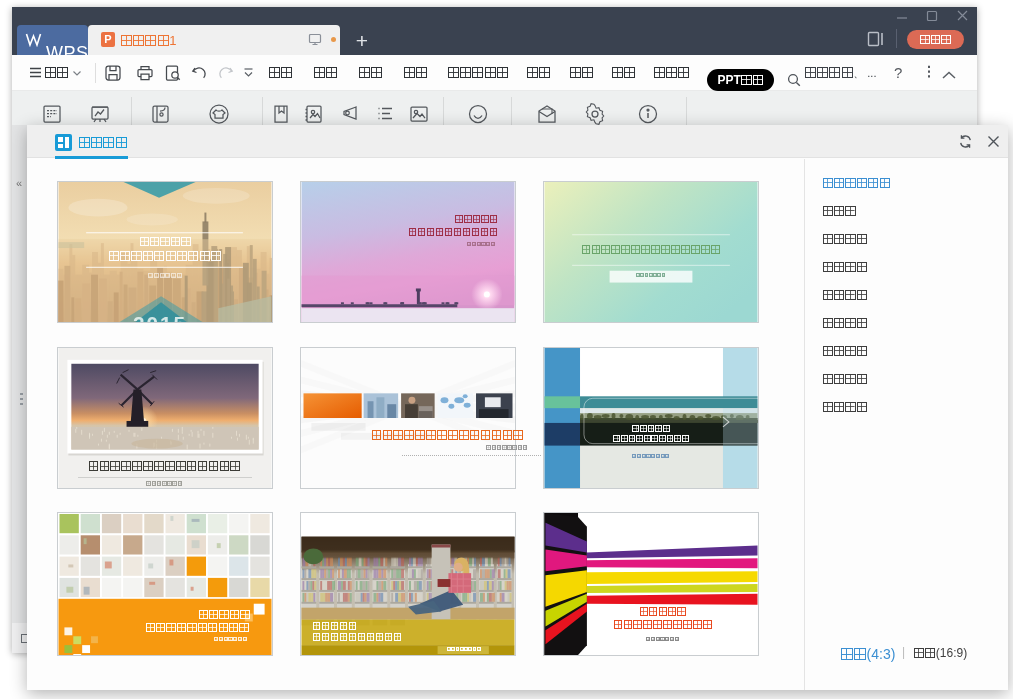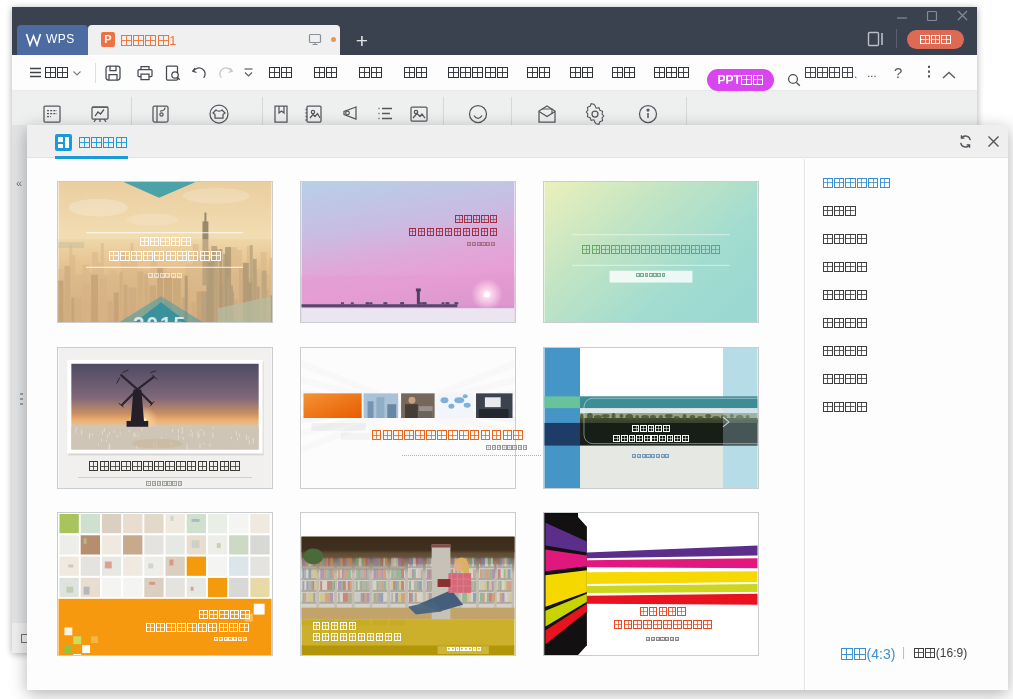--- a/index.html
+++ b/index.html
@@ -7,21 +7,21 @@
 i.h{display:inline-block;box-sizing:border-box;width:.84em;height:.84em;margin:0 .055em;border:.085em solid currentColor;vertical-align:-.07em;
 background-image:linear-gradient(currentColor,currentColor),linear-gradient(currentColor,currentColor);
 background-size:100% .07em,.07em 100%;background-position:center center;background-repeat:no-repeat}
 </style></head><body>
 <div class="ab" style="left:12px;top:7px;width:965px;height:646px;background:#fff;box-shadow:0 1px 7px rgba(0,0,0,.32)">
     <div class="ab" style="left:0;top:0;width:965px;height:48px;background:#3a4250">
       <div class="ab" style="left:5px;top:18px;width:71px;height:30px;background:#4c6ba0;border-radius:4px 4px 0 0;color:#fff">
         <svg class="ab" style="left:8px;top:7px" width="17" height="15" viewBox="0 0 17 15">
           <path d="M1.5 2 L5 13 L8.5 4 L12 13 L15.5 2" fill="none" stroke="#fff" stroke-width="1.6"></path>
         </svg>
-        <span class="ab" style="left:29px;top:7px;font-size:12px;letter-spacing:.5px">WPS</span>
+        <span class="ab" style="left:29px;top:18px;font-size:18px;letter-spacing:.5px">WPS</span>
       </div>
       <div class="ab" style="left:76px;top:18px;width:252px;height:30px;background:#f0f0f0;border-radius:4px 4px 0 0">
         <div class="ab" style="left:13px;top:7px;width:14px;height:15px;background:#ec7242;border-radius:2px;color:#fff;font-size:11px;font-weight:bold;text-align:center;line-height:15px">P</div>
         <span class="ab" style="left:32px;top:8px;font-size:13px;color:#ee7434"><i class="h"></i><i class="h"></i><i class="h"></i><i class="h"></i>1</span>
         <svg class="ab" style="left:220px;top:8px" width="14" height="13" viewBox="0 0 14 13">
           <rect x="1.5" y="1.5" width="11" height="8" rx="1" fill="none" stroke="#8a8f98" stroke-width="1.2"></rect>
           <path d="M7 9.5v2M4.5 11.5h5" stroke="#8a8f98" stroke-width="1.2"></path>
         </svg>
         <div class="ab" style="left:243px;top:12px;width:5px;height:5px;border-radius:50%;background:#e8984a"></div>
       </div>
@@ -80,21 +80,21 @@
     </div>
     <span class="ab" style="left:256px;top:58px;font-size:13px;color:#2e3236"><i class="h"></i><i class="h"></i></span>
     <span class="ab" style="left:301px;top:58px;font-size:13px;color:#2e3236"><i class="h"></i><i class="h"></i></span>
     <span class="ab" style="left:346px;top:58px;font-size:13px;color:#2e3236"><i class="h"></i><i class="h"></i></span>
     <span class="ab" style="left:391px;top:58px;font-size:13px;color:#2e3236"><i class="h"></i><i class="h"></i></span>
     <span class="ab" style="left:435px;top:58px;font-size:13px;color:#2e3236"><i class="h"></i><i class="h"></i><i class="h"></i><i class="h"></i><i class="h"></i></span>
     <span class="ab" style="left:514px;top:58px;font-size:13px;color:#2e3236"><i class="h"></i><i class="h"></i></span>
     <span class="ab" style="left:557px;top:58px;font-size:13px;color:#2e3236"><i class="h"></i><i class="h"></i></span>
     <span class="ab" style="left:599px;top:58px;font-size:13px;color:#2e3236"><i class="h"></i><i class="h"></i></span>
     <span class="ab" style="left:641px;top:58px;font-size:13px;color:#2e3236"><i class="h"></i><i class="h"></i><i class="h"></i></span>
-    <div class="ab" style="left:695px;top:62px;width:67px;height:22px;background:#d946ef;border-radius:11px;color:#fff;font-size:12px;font-weight:bold;text-align:center;line-height:22px">PPT<i class="h"></i><i class="h"></i></div>
+    <div class="ab" style="left:695px;top:62px;width:67px;height:22px;background:#000000;border-radius:11px;color:#fff;font-size:12px;font-weight:bold;text-align:center;line-height:22px">PPT<i class="h"></i><i class="h"></i></div>
     <svg class="ab" style="left:775px;top:66px" width="15" height="15" viewBox="0 0 15 15">
       <circle cx="6" cy="6" r="4.4" fill="none" stroke="#4f545a" stroke-width="1.3"></circle>
       <path d="M9.4 9.4l3.4 3.4" stroke="#4f545a" stroke-width="1.4"></path>
     </svg>
     <span class="ab" style="left:792px;top:58px;font-size:13px;color:#3c4046"><i class="h"></i><i class="h"></i><i class="h"></i><i class="h"></i><span style="font-size:11px">、 ...</span></span>
     <span class="ab" style="left:882px;top:57px;font-size:15px;color:#55595f">?</span>
     <span class="ab" style="left:910px;top:56px;font-size:14px;color:#55595f;font-weight:bold">⋮</span>
     <svg class="ab" style="left:929px;top:63px" width="16" height="10" viewBox="0 0 16 10">
       <path d="M2 8l6-5.5L14 8" fill="none" stroke="#5a5f65" stroke-width="1.5"></path>
     </svg>

